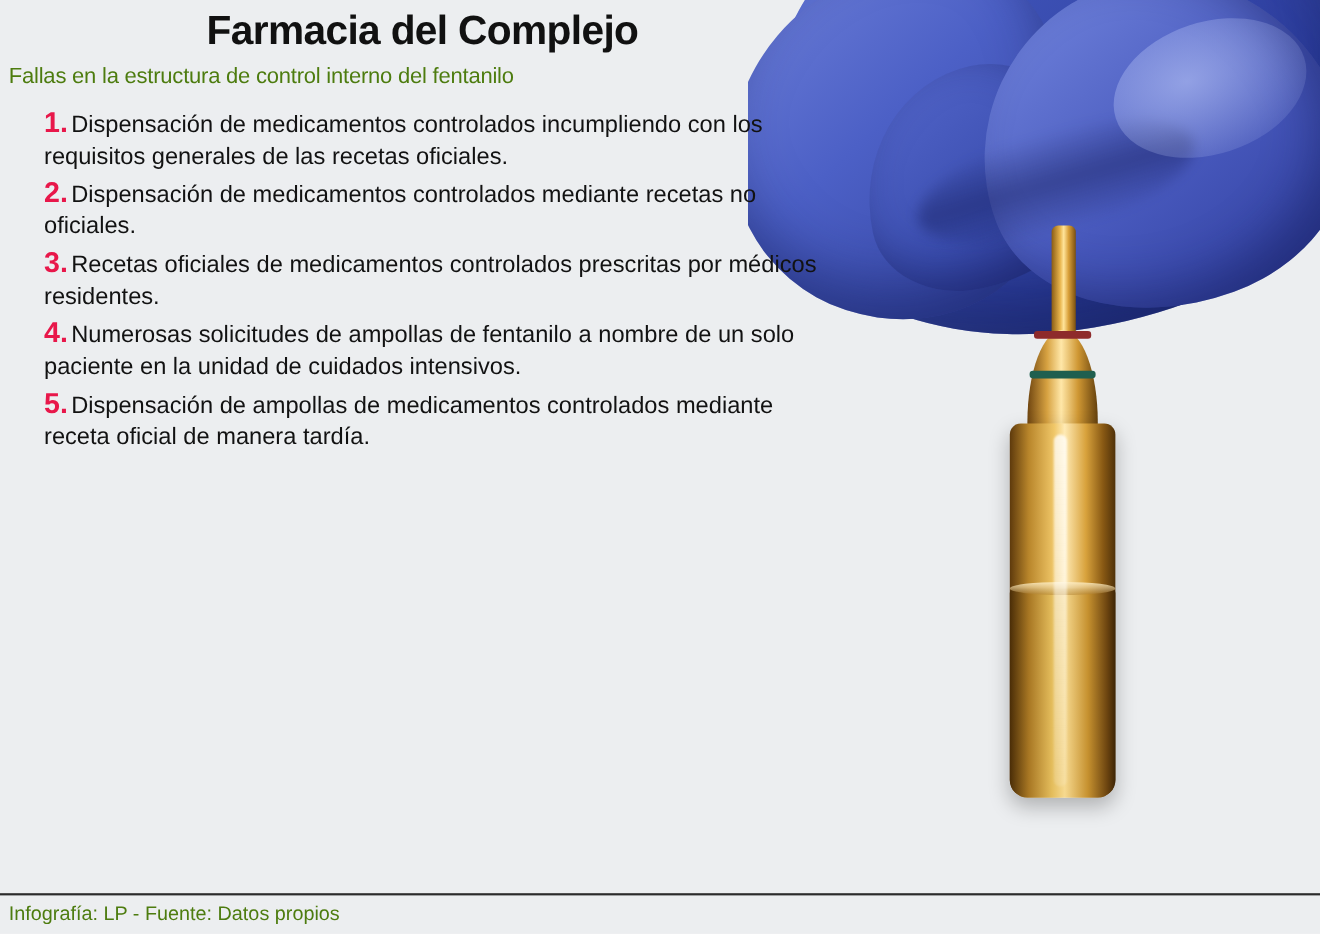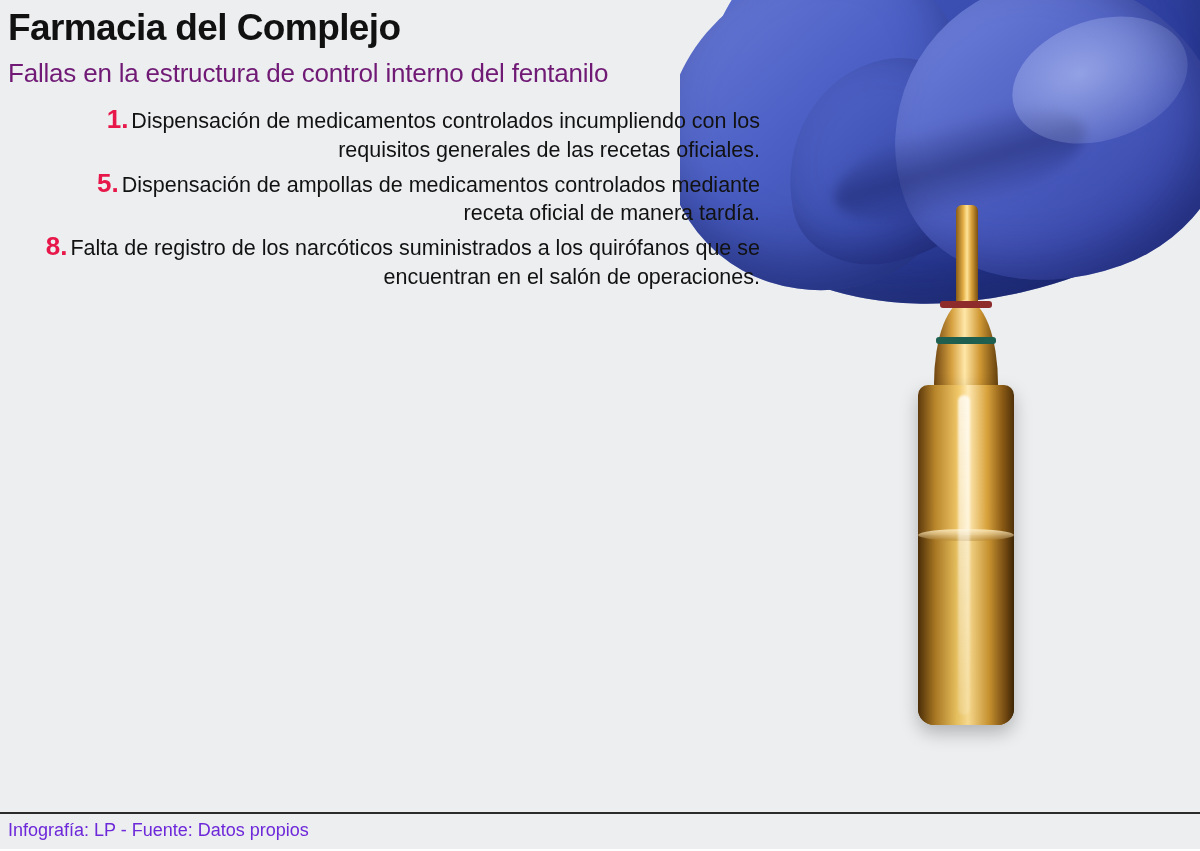--- a/index.html
+++ b/index.html
@@ -195,42 +195,42 @@
   }
   .title {
     margin: 0;
     padding: 8px 0 0 8px;
     font-family: "Liberation Sans", sans-serif;
     font-weight: bold;
     font-size: 37px;
     line-height: 1.08;
     letter-spacing: -0.6px;
     color: #111111;
+    text-align: center;
   }
   .title .line2 { display: block; }
   .subtitle {
     margin: 10px 0 0 8px;
-    font-size: 26px;
+    font-size: 20px;
     font-weight: normal;
-    color: #701a75;
+    color: #4d7c0f;
     letter-spacing: -0.2px;
   }
   .list {
     margin: 14px 0 0 0;
     padding: 0 0 0 40px;
     list-style: none;
     width: 720px;
   }
   .list li {
     font-size: 21.5px;
     line-height: 1.30;
     color: #121212;
     margin: 0 0 2px 0;
     text-indent: 0;
-    text-align: right;
   }
   .num {
     font-weight: bold;
     font-size: 26px;
     color: #e8174a;
     margin-right: 3px;
   }
 
   
   .footer-rule {
@@ -239,21 +239,21 @@
     top: 812px;
     width: 1200px;
     height: 2px;
     background: #2b2b2b;
   }
   .footer {
     position: absolute;
     left: 8px;
     top: 820px;
     font-size: 18px;
-    color: #6d28d9;
+    color: #4d7c0f;
   }
   .footer-bottom {
     position: absolute;
     left: 0;
     top: 849px;
     width: 1200px;
     height: 2px;
     background: #ffffff;
   }
 </style>
@@ -288,24 +288,30 @@
     <h1 class="title">
       <span>Farmacia del Complejo</span>
     </h1>
     <div class="subtitle">Fallas en la estructura de control interno del fentanilo</div>
 
     <ul class="list">
       <li>
         <span class="num">1.</span><span>Dispensación de medicamentos controlados incumpliendo con los requisitos generales de las recetas oficiales.</span>
       </li>
       <li>
+        <span class="num">2.</span><span>Dispensación de medicamentos controlados mediante recetas no oficiales.</span>
+      </li>
+      <li>
+        <span class="num">3.</span><span>Recetas oficiales de medicamentos controlados prescritas por médicos residentes.</span>
+      </li>
+      <li>
+        <span class="num">4.</span><span>Numerosas solicitudes de ampollas de fentanilo a nombre de un solo paciente en la unidad de cuidados intensivos.</span>
+      </li>
+      <li>
         <span class="num">5.</span><span>Dispensación de ampollas de medicamentos controlados mediante receta oficial de manera tardía.</span>
-      </li>
-      <li>
-        <span class="num">8.</span><span>Falta de registro de los narcóticos suministrados a los quirófanos que se encuentran en el salón de operaciones.</span>
       </li>
     </ul>
   </div>
 
   <div class="footer-rule"></div>
   <div class="footer">Infografía: LP - Fuente: Datos propios</div>
   <div class="footer-bottom"></div>
 </div>
 
 </body></html>

